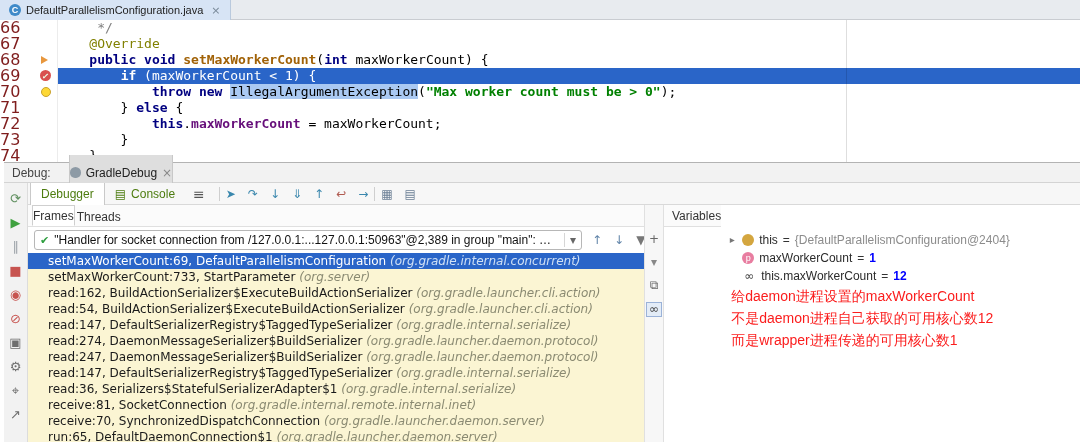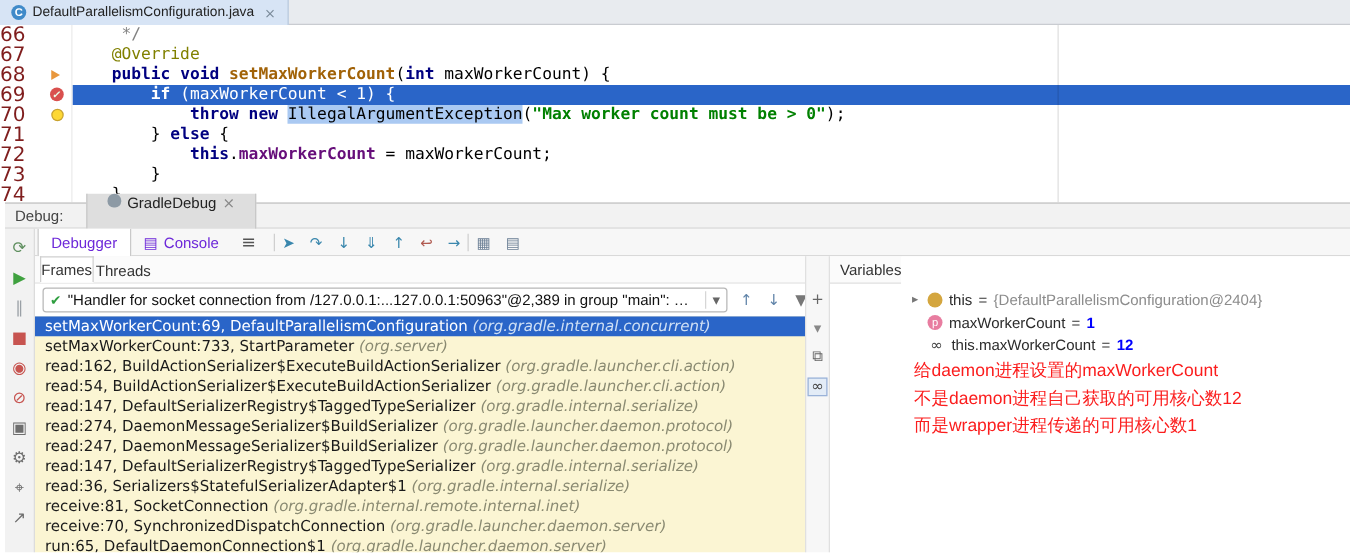--- a/index.html
+++ b/index.html
@@ -41,53 +41,53 @@
     background:#fdd835;border:1px solid #c9a22e}
   i.om{position:absolute;left:5px;top:4px;width:0;height:0;border-left:7px solid #e8973d;
     border-top:4px solid transparent;border-bottom:4px solid transparent}
 
   
   .debug{position:absolute;left:4px;top:162px;width:1080px;height:280px;border-top:1px solid #b3b3b3;
     background:#fff;font-size:12px;display:flex;flex-direction:column}
   .dhead{height:20px;flex:none;background:#f2f2f2;border-bottom:1px solid #d4d4d4;
     display:flex;align-items:center;padding-left:8px;gap:18px}
   .dlabel{color:#444}
-  .stab{display:flex;gap:5px;background:#dedede;height:35px;padding:0 16px;
+  .stab{display:flex;align-items:center;gap:5px;background:#dedede;height:35px;padding:0 0;
     border-left:1px solid #c8c8c8;border-right:1px solid #c8c8c8;color:#222}
   .gricon{width:11px;height:11px;border-radius:50% 50% 45% 45%;background:#8d9aa5}
   .sclose{color:#888}
   .dbody{flex:1;display:flex;min-height:0}
   .vtool{width:24px;flex:none;background:#f2f2f2;border-right:1px solid #dcdcdc;
     display:flex;flex-direction:column;align-items:center;padding-top:8px;gap:8px}
   .vtool .icon{font-size:13px;line-height:16px}
   .dmain{flex:1;display:flex;flex-direction:column;min-width:0}
   .dtabs{height:22px;flex:none;background:#f7f7f7;border-bottom:1px solid #d9d9d9;
     display:flex;align-items:center;padding-left:2px}
-  .dtab{height:22px;display:flex;align-items:center;padding:0 10px;gap:5px;color:#6d28d9}
+  .dtab{height:22px;display:flex;align-items:center;padding:0 10px;gap:5px;color:#4d7c0f}
   .dtab.sel{background:#fff;border:1px solid #c9c9c9;border-bottom:none;border-top:none}
   .hamb{color:#555;font-size:14px;margin:0 8px}
   .sep{width:1px;height:14px;background:#cfcfcf;margin:0 6px}
   .irow{display:inline-flex;gap:12px;align-items:center}
   .icon{display:inline-block;cursor:default}
   .icon.boxed{border:1px solid #9ab2d8;background:#e3ecf7;padding:0 2px;line-height:13px}
 
   .splitrow{flex:1;display:flex;min-height:0}
   .frames-panel{width:616px;flex:none;display:flex;flex-direction:column;min-width:0}
   .ftabs{height:22px;flex:none;background:#fbfbfb;border-bottom:1px solid #e0e0e0;
     display:flex;align-items:flex-end;padding-left:4px;gap:2px}
   .ftab{padding:3px 0 2px;color:#333}
   .ftab.sel{background:#fff;border:1px solid #cfcfcf;border-bottom-color:#fff}
   .comborow{height:26px;flex:none;display:flex;align-items:center;padding:0 6px;gap:10px;background:#fff}
   .combo{flex:0 0 548px;height:20px;border:1px solid #b7b7b7;border-radius:3px;display:flex;
     align-items:center;padding:0 5px;gap:5px;background:#fff;min-width:0;overflow:hidden;white-space:nowrap}
   .combotext{flex:1;color:#111;overflow:hidden;text-overflow:ellipsis}
   .chk{color:#2e9e3f;font-weight:bold;font-size:11px}
   .carrow{color:#666;border-left:1px solid #d6d6d6;padding-left:5px;flex:none}
   .flist{flex:1;background:#fbf5d3;overflow:hidden}
-  .frow{height:16px;line-height:16px;padding-left:8px;white-space:nowrap;overflow:hidden}
+  .frow{height:16px;line-height:16px;padding-left:20px;white-space:nowrap;overflow:hidden}
   .floc{color:#1a1a1a}
   .fpkg{color:#8a8a72;font-style:italic}
   .frow.sel{background:#2a65c8}
   .frow.sel .floc{color:#fff}
   .frow.sel .fpkg{color:#cfe0f5}
 
   .ministrip{width:20px;flex:none;background:#f7f7f7;border-left:1px solid #e0e0e0;
     border-right:1px solid #e0e0e0;display:flex;flex-direction:column;align-items:center;
     padding-top:28px;gap:10px}
   .ministrip .icon{color:#666;font-size:12px;line-height:13px}

